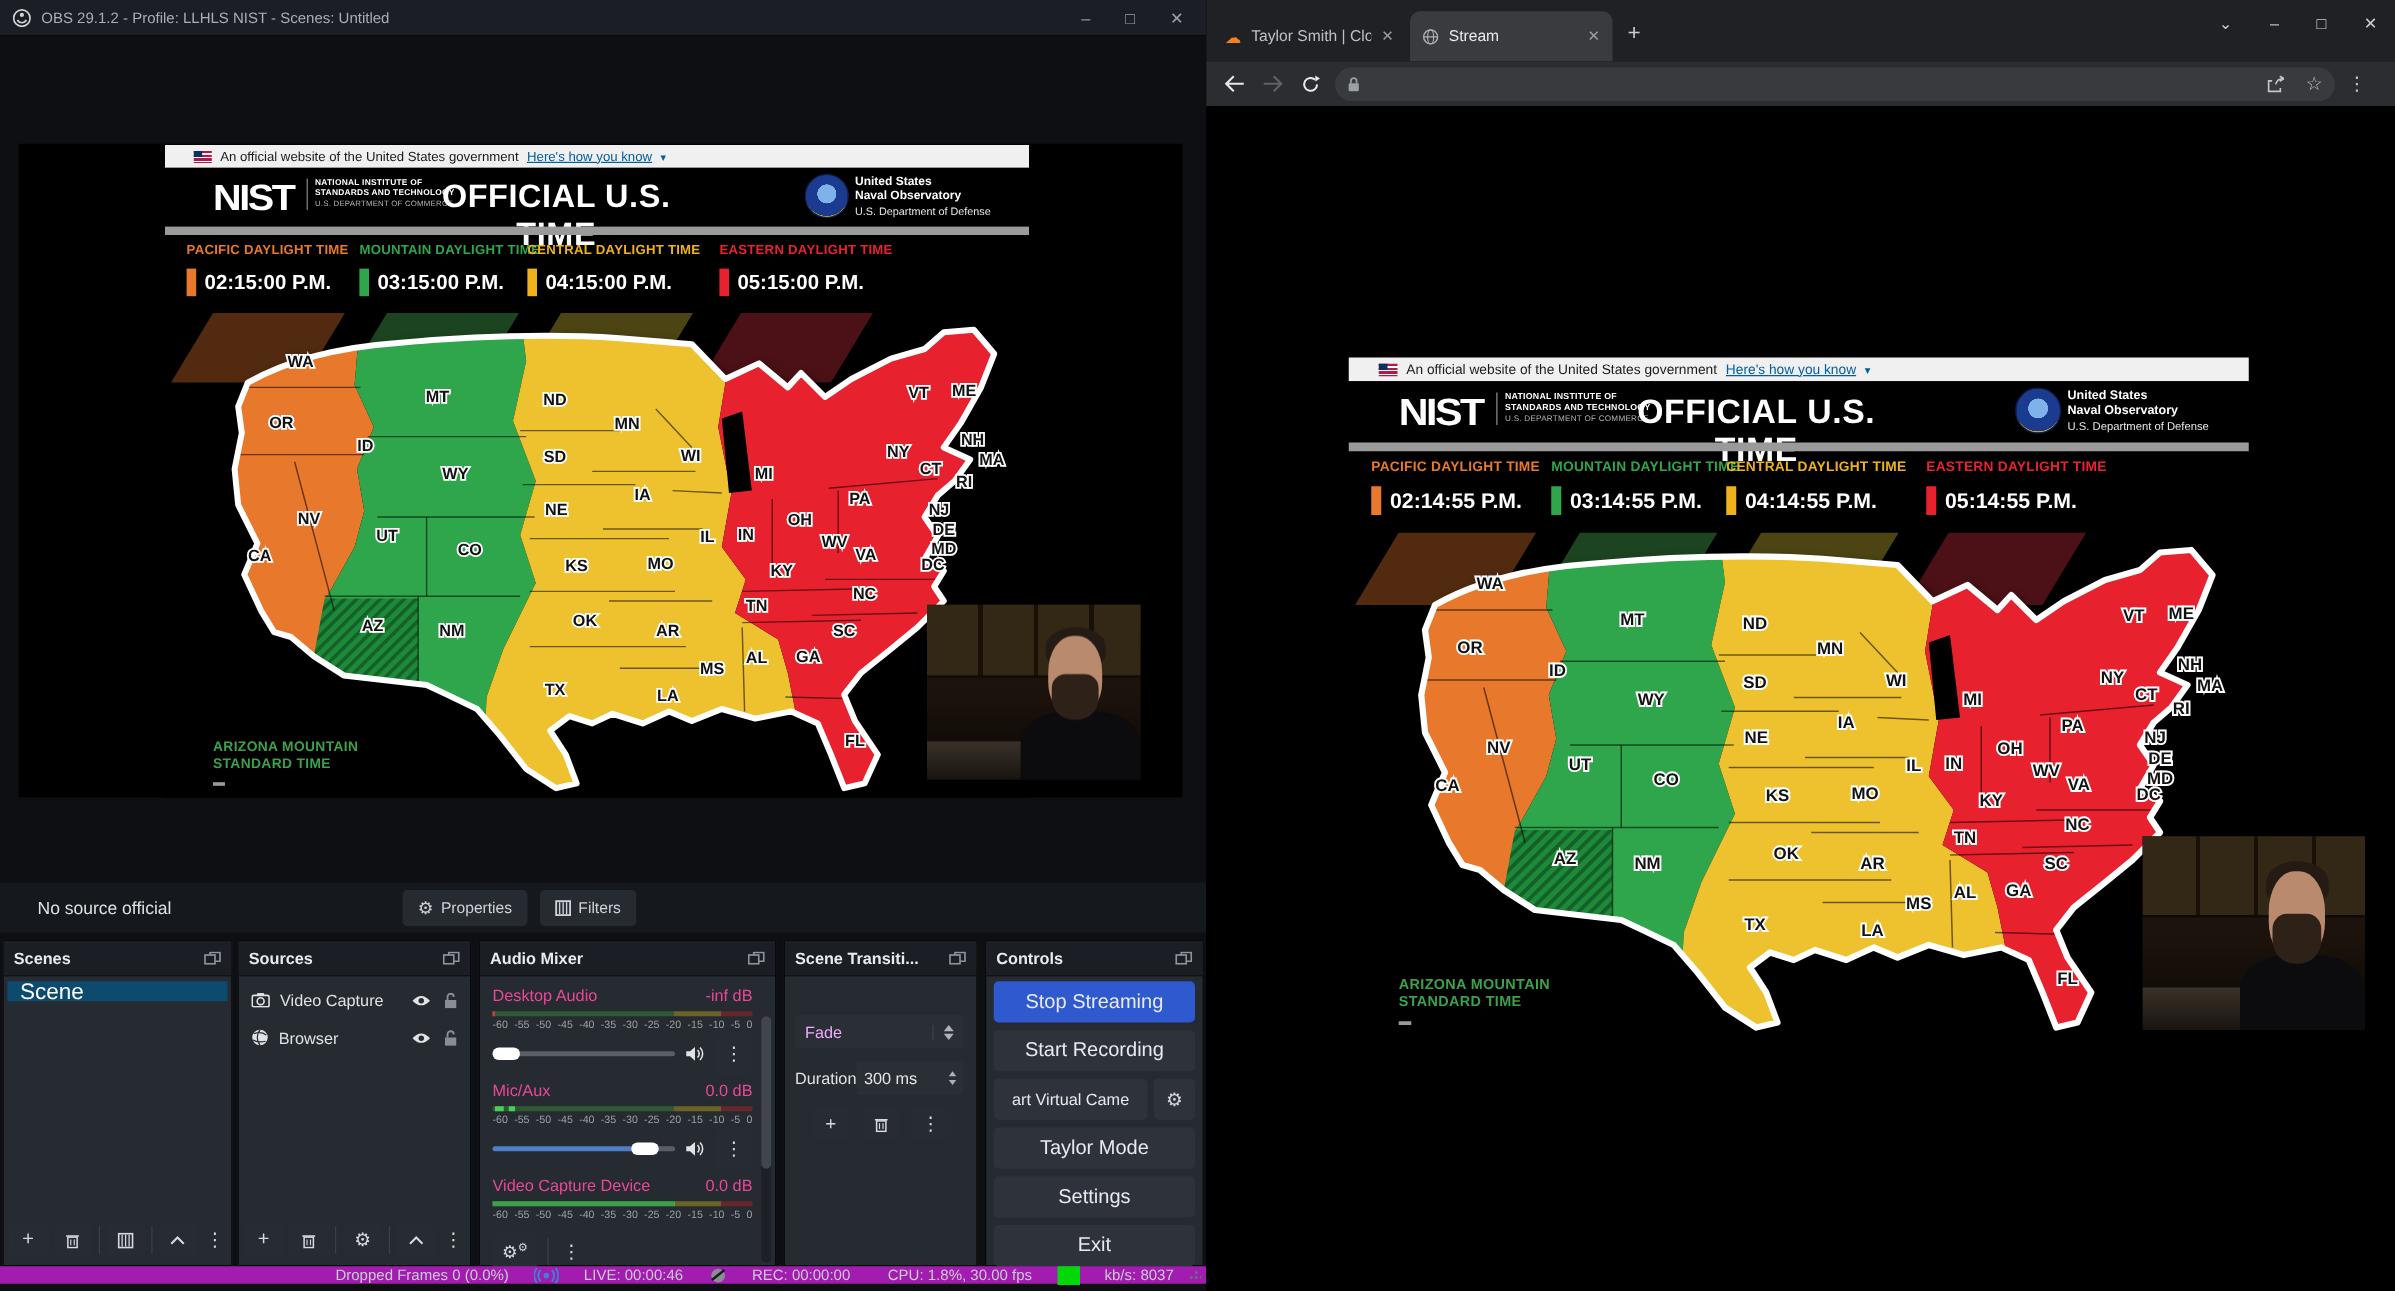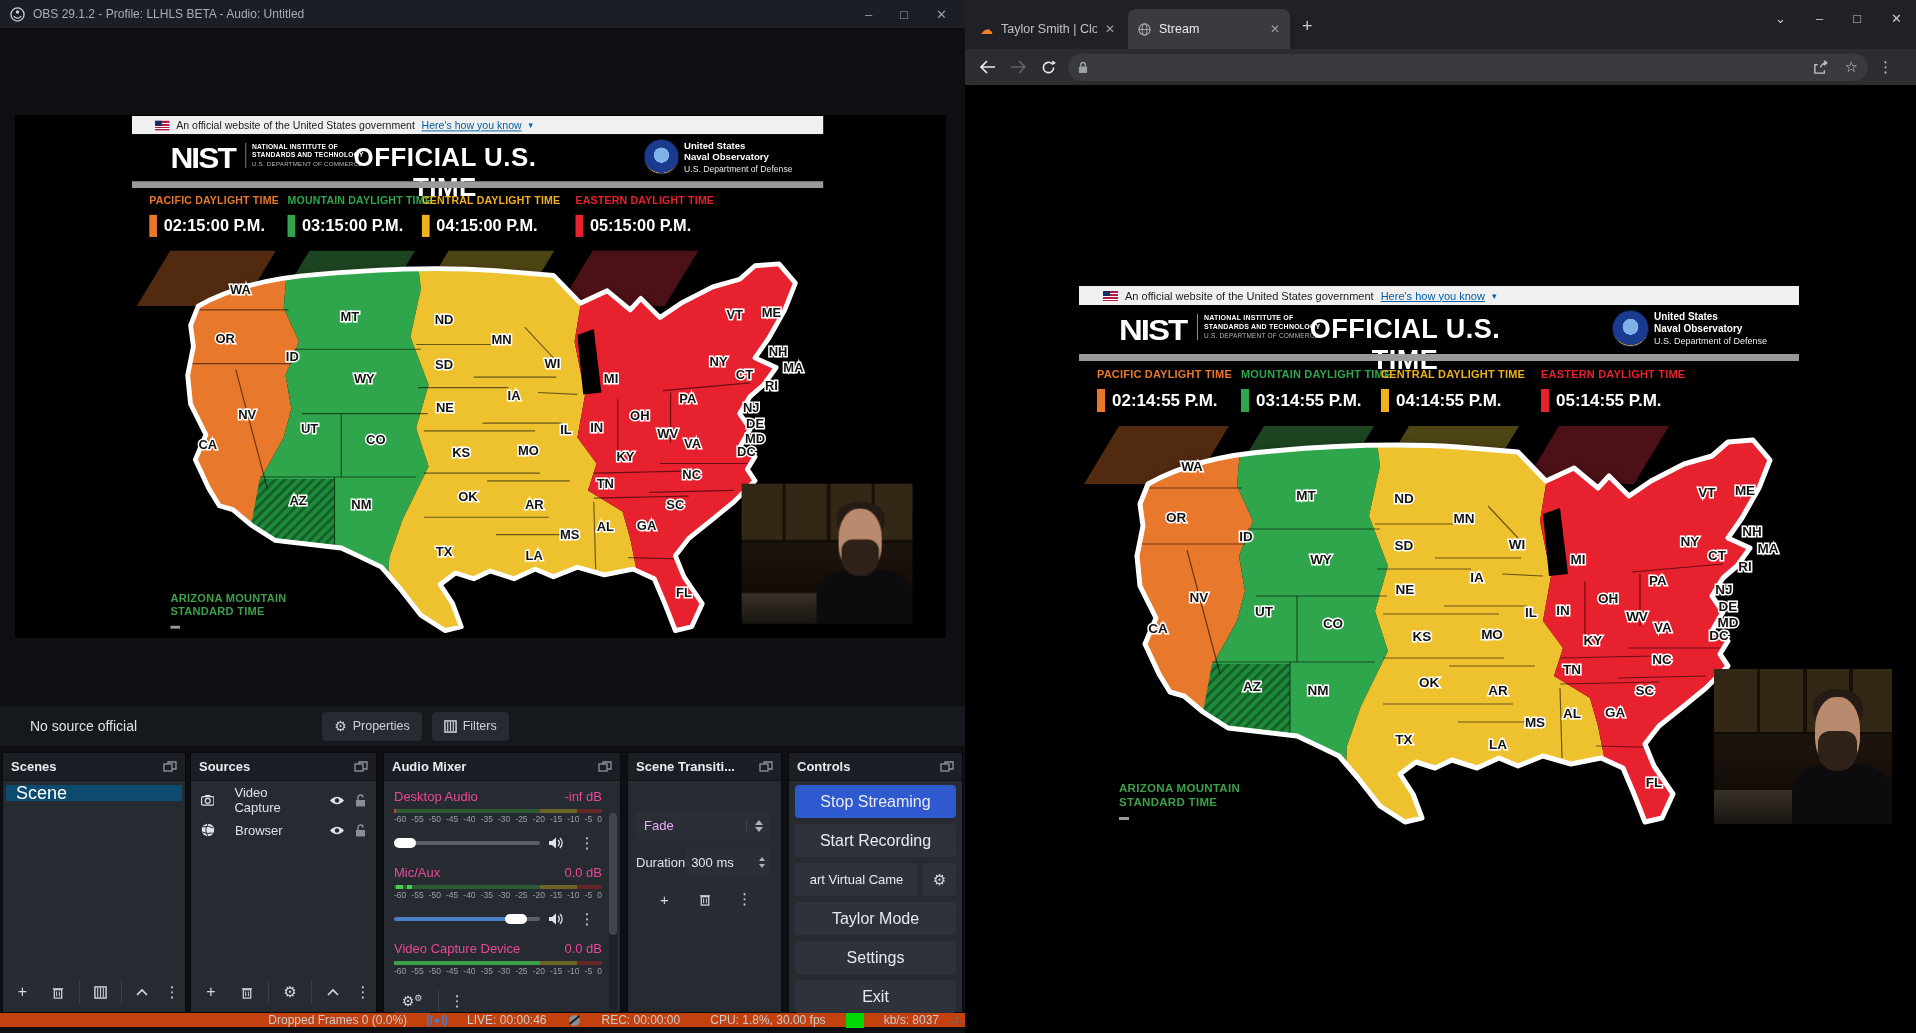--- a/index.html
+++ b/index.html
@@ -29,21 +29,21 @@
     display:flex; flex-direction:column; }
   .panel-h { height:28px; background:#1b1e24; display:flex; align-items:center; padding:0 8px;
     color:#e9ebee; font-size:13px; font-weight:bold; border-bottom:1px solid #101216; flex:0 0 auto; }
   .popout { margin-left:auto; opacity:.8; }
   .panel-body { position:relative; flex:1; }
 
   .scene-item { position:absolute; left:3px; right:3px; top:4px; height:16px; background:#0c4a6e;
     color:#fff; font-size:18px; display:flex; align-items:center; padding-left:10px; }
 
   .src-row { position:absolute; left:4px; right:4px; height:30px; display:flex; align-items:center;
-    gap:20px; color:#dfe2e6; font-size:13px; padding:0 6px; }
+    gap:8px; color:#dfe2e6; font-size:13px; padding:0 6px; }
 
   .dock-toolbar { position:absolute; left:4px; right:4px; bottom:4px; height:32px; display:flex;
     align-items:center; gap:5px; }
   .d-btn { width:34px; height:30px; background:#272b33; border-radius:4px; display:flex;
     align-items:center; justify-content:center; color:#d6d9dd; font-size:16px; }
   .d-sep { width:1px; height:22px; background:#3a3f47; }
   .d-kebab { margin-left:auto; }
   .kebab-glyph { font-size:15px; color:#d6d9dd; letter-spacing:0; }
 
   
@@ -79,21 +79,21 @@
   
   .ctl-btn { position:absolute; left:6px; right:6px; height:33px; background:#2e333b; border-radius:4px;
     color:#e8eaed; font-size:16px; display:flex; align-items:center; justify-content:center; }
   .ctl-blue { background:#2e59cf; }
   .vcam-row { position:absolute; left:6px; right:6px; height:33px; display:flex; gap:5px; }
   .vcam-btn { flex:1; background:#2e333b; border-radius:4px; color:#e8eaed; font-size:13px;
     display:flex; align-items:center; justify-content:center; }
   .vcam-gear { width:33px; background:#2e333b; border-radius:4px; display:flex; align-items:center;
     justify-content:center; color:#d5d8dc; font-size:15px; }
 
-  .statusbar { position:absolute; left:0; top:1013px; width:965px; height:14px; background:#c2410c;
+  .statusbar { position:absolute; left:0; top:1013px; width:965px; height:14px; background:#a21caf;
     display:flex; align-items:center; justify-content:flex-end; gap:20px; font-size:12px;
     color:#c9ccd1; padding-right:26px; }
   .grip { position:absolute; right:4px; bottom:3px; width:10px; height:10px;
     background:radial-gradient(circle at 2px 8px,#6a6e74 1px,transparent 1.4px),
                radial-gradient(circle at 6px 8px,#6a6e74 1px,transparent 1.4px),
                radial-gradient(circle at 6px 4px,#6a6e74 1px,transparent 1.4px),
                radial-gradient(circle at 10px 8px,#6a6e74 1px,transparent 1.4px); }
   .green-square { width:18px; height:15px; }
 
   
@@ -170,21 +170,21 @@
 <body>
 
 <div class="obs">
 
   <div class="obs-titlebar">
     <svg width="15" height="15" viewBox="0 0 16 16">
       <circle cx="8" cy="8" r="7" fill="none" stroke="#cfd3d8" stroke-width="1.4"></circle>
       <circle cx="8" cy="5.3" r="1.8" fill="#cfd3d8"></circle>
       <path d="M4.2,9.5 a4.2,4.2 0 0 0 7.6,0" fill="none" stroke="#cfd3d8" stroke-width="1.4"></path>
     </svg>
-    <span>OBS 29.1.2 - Profile: LLHLS BETA - Audio: Untitled</span>
+    <span>OBS 29.1.2 - Profile: LLHLS NIST - Scenes: Untitled</span>
     <span class="obs-winbtns">
       <span>–</span>
       <span>□</span>
       <span>✕</span>
     </span>
   </div>
 
 
   <div class="obs-canvas">
     <div class="pageL-wrap">

